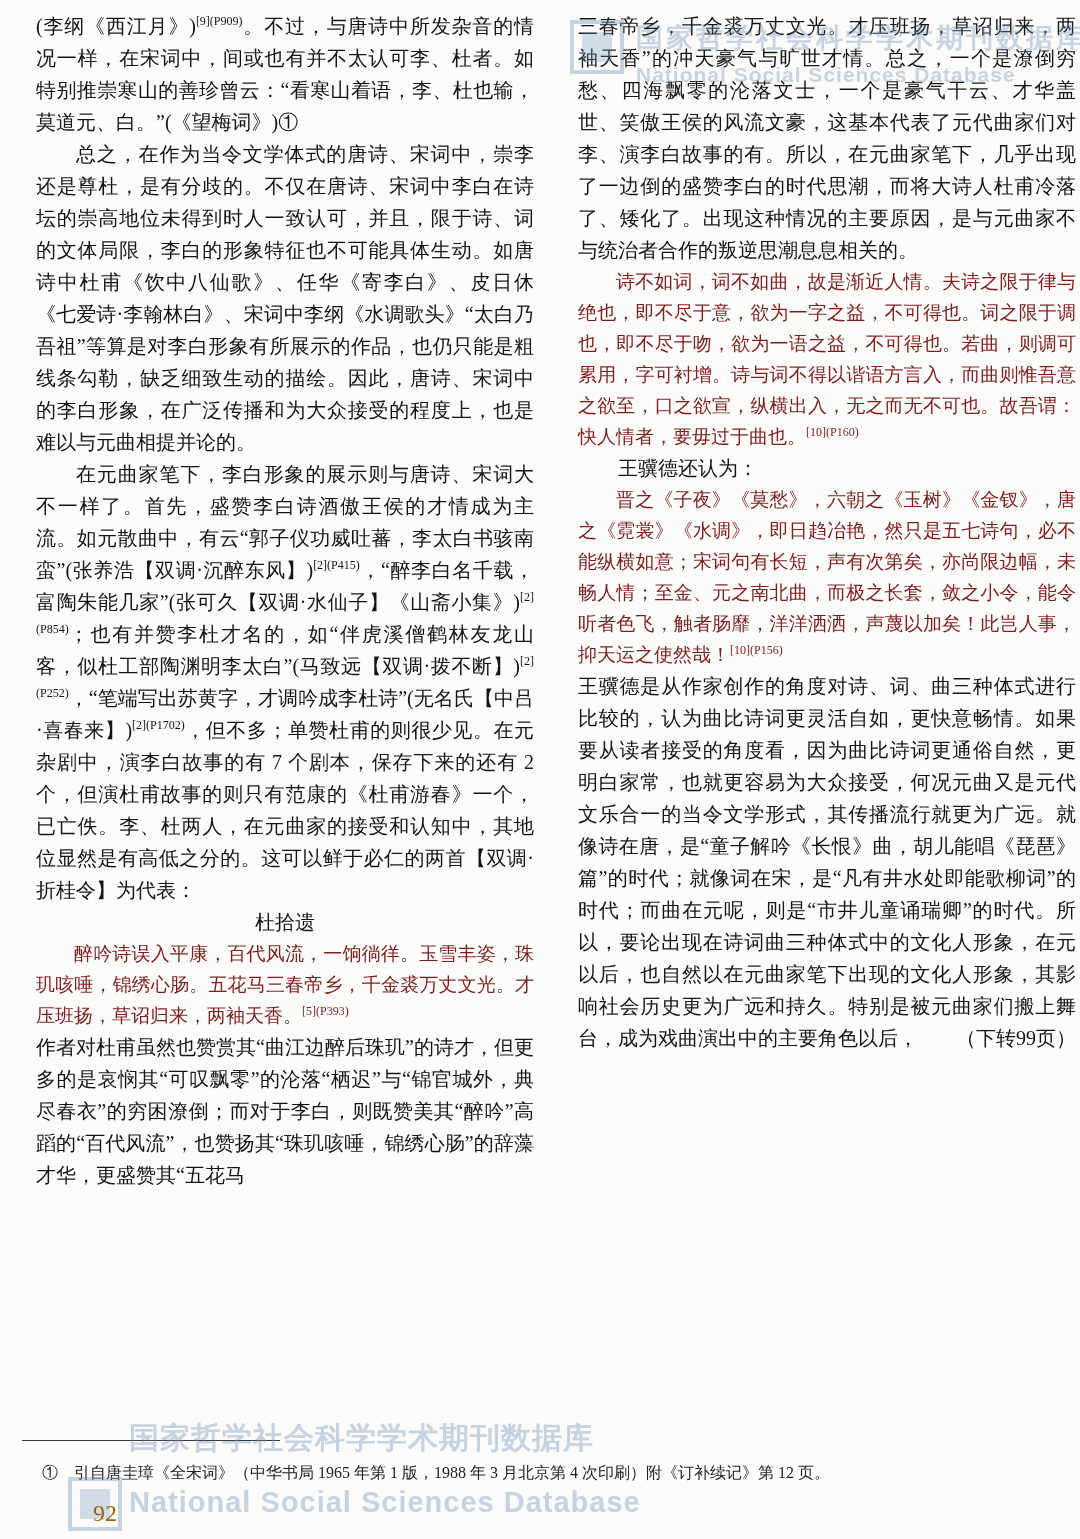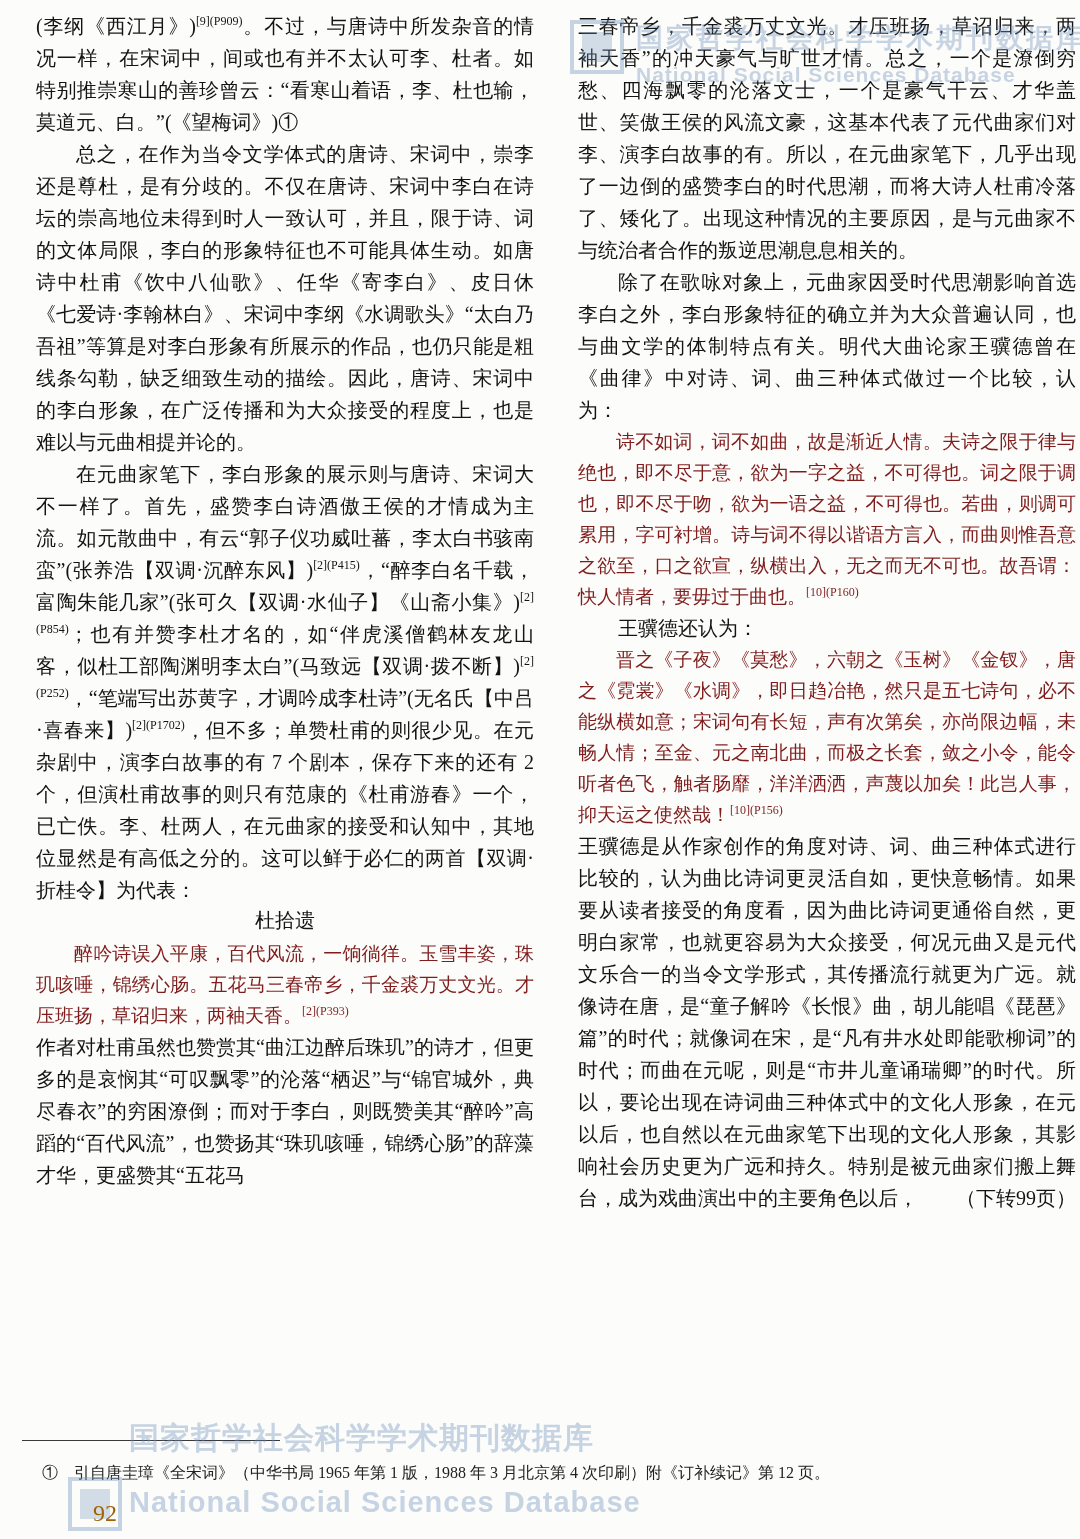--- a/index.html
+++ b/index.html
@@ -21,21 +21,21 @@
     margin-left: 16px;
   }
   .col {
     width: 498px;
     font-size: 20px; line-height: 32px;
     text-align: justify;
   }
   .col p { margin: 0; padding: 0; }
   p.body.indent { text-indent: 2em; }
   p.quote { font-size: 19px; line-height: 31px; text-indent: 2em; color: #7f1d1d; }
-  p.title { text-align: center; text-indent: 0; font-size: 20px; font-family: Liberation Mono, monospace; }
+  p.title { text-align: center; text-indent: 0; font-size: 20px; }
   sup {
     font-size: 12px; line-height: 0; vertical-align: super; letter-spacing: 0;
   }
   .note-right { float: right; }
   .footnote-sep {
     position: absolute; left: 22px; bottom: 98px;
     width: 258px; border-top: 1.5px solid #3a3a3a;
     z-index: 1;
   }
   .footnote {
@@ -83,26 +83,25 @@
     <div class="wm-en">National Social Sciences Database</div>
   </div>
 </div>
 
 <div class="columns">
   <div class="col" id="col-left">
       <p class="body">(李纲《西江月》)<sup>[9](P909)</sup>。不过，与唐诗中所发杂音的情况一样，在宋词中，间或也有并不太认可李、杜者。如特别推崇寒山的善珍曾云：“看寒山着语，李、杜也输，莫道元、白。”(《望梅词》)①</p>
       <p class="body indent">总之，在作为当令文学体式的唐诗、宋词中，崇李还是尊杜，是有分歧的。不仅在唐诗、宋词中李白在诗坛的崇高地位未得到时人一致认可，并且，限于诗、词的文体局限，李白的形象特征也不可能具体生动。如唐诗中杜甫《饮中八仙歌》、任华《寄李白》、皮日休《七爱诗·李翰林白》、宋词中李纲《水调歌头》“太白乃吾祖”等算是对李白形象有所展示的作品，也仍只能是粗线条勾勒，缺乏细致生动的描绘。因此，唐诗、宋词中的李白形象，在广泛传播和为大众接受的程度上，也是难以与元曲相提并论的。</p>
       <p class="body indent">在元曲家笔下，李白形象的展示则与唐诗、宋词大不一样了。首先，盛赞李白诗酒傲王侯的才情成为主流。如元散曲中，有云“郭子仪功威吐蕃，李太白书骇南蛮”(张养浩【双调·沉醉东风】)<sup>[2](P415)</sup>，“醉李白名千载，富陶朱能几家”(张可久【双调·水仙子】《山斋小集》)<sup>[2](P854)</sup>；也有并赞李杜才名的，如“伴虎溪僧鹤林友龙山客，似杜工部陶渊明李太白”(马致远【双调·拨不断】)<sup>[2](P252)</sup>，“笔端写出苏黄字，才调吟成李杜诗”(无名氏【中吕·喜春来】)<sup>[2](P1702)</sup>，但不多；单赞杜甫的则很少见。在元杂剧中，演李白故事的有 7 个剧本，保存下来的还有 2 个，但演杜甫故事的则只有范康的《杜甫游春》一个，已亡佚。李、杜两人，在元曲家的接受和认知中，其地位显然是有高低之分的。这可以鲜于必仁的两首【双调·折桂令】为代表：</p>
       <p class="title">杜拾遗</p>
-      <p class="quote indent">醉吟诗误入平康，百代风流，一饷徜徉。玉雪丰姿，珠玑咳唾，锦绣心肠。五花马三春帝乡，千金裘万丈文光。才压班扬，草诏归来，两袖天香。<sup>[2](P393)</sup></p>
+      <p class="quote indent">醉吟诗误入平康，百代风流，一饷徜徉。玉雪丰姿，珠玑咳唾，锦绣心肠。五花马三春帝乡，千金裘万丈文光。才压班扬，草诏归来，两袖天香。<sup>[5](P393)</sup></p>
       <p class="body">作者对杜甫虽然也赞赏其“曲江边醉后珠玑”的诗才，但更多的是哀悯其“可叹飘零”的沦落“栖迟”与“锦官城外，典尽春衣”的穷困潦倒；而对于李白，则既赞美其“醉吟”高蹈的“百代风流”，也赞扬其“珠玑咳唾，锦绣心肠”的辞藻才华，更盛赞其“五花马</p>
     </div>
   <div class="col" id="col-right">
       <p class="body">三春帝乡，千金裘万丈文光。才压班扬，草诏归来，两袖天香”的冲天豪气与旷世才情。总之，一个是潦倒穷愁、四海飘零的沦落文士，一个是豪气干云、才华盖世、笑傲王侯的风流文豪，这基本代表了元代曲家们对李、演李白故事的有。所以，在元曲家笔下，几乎出现了一边倒的盛赞李白的时代思潮，而将大诗人杜甫冷落了、矮化了。出现这种情况的主要原因，是与元曲家不与统治者合作的叛逆思潮息息相关的。</p>
-      <p class="body indent">除了在歌咏对象上，元曲家因受时代思潮影响首选李白之外，李白形象特征的确立并为大众普遍认同，也与曲文学的体制特点有关。明代大曲论家王骥德曾在《曲律》中对诗、词、曲三种体式做过一个比较，认为：</p>
       <p class="quote indent">诗不如词，词不如曲，故是渐近人情。夫诗之限于律与绝也，即不尽于意，欲为一字之益，不可得也。词之限于调也，即不尽于吻，欲为一语之益，不可得也。若曲，则调可累用，字可衬增。诗与词不得以谐语方言入，而曲则惟吾意之欲至，口之欲宣，纵横出入，无之而无不可也。故吾谓：快人情者，要毋过于曲也。<sup>[10](P160)</sup></p>
       <p class="body indent">王骥德还认为：</p>
       <p class="quote indent">晋之《子夜》《莫愁》，六朝之《玉树》《金钗》，唐之《霓裳》《水调》，即日趋冶艳，然只是五七诗句，必不能纵横如意；宋词句有长短，声有次第矣，亦尚限边幅，未畅人情；至金、元之南北曲，而极之长套，敛之小令，能令听者色飞，触者肠靡，洋洋洒洒，声蔑以加矣！此岂人事，抑天运之使然哉！<sup>[10](P156)</sup></p>
       <p class="body">王骥德是从作家创作的角度对诗、词、曲三种体式进行比较的，认为曲比诗词更灵活自如，更快意畅情。如果要从读者接受的角度看，因为曲比诗词更通俗自然，更明白家常，也就更容易为大众接受，何况元曲又是元代文乐合一的当令文学形式，其传播流行就更为广远。就像诗在唐，是“童子解吟《长恨》曲，胡儿能唱《琵琶》篇”的时代；就像词在宋，是“凡有井水处即能歌柳词”的时代；而曲在元呢，则是“市井儿童诵瑞卿”的时代。所以，要论出现在诗词曲三种体式中的文化人形象，在元以后，也自然以在元曲家笔下出现的文化人形象，其影响社会历史更为广远和持久。特别是被元曲家们搬上舞台，成为戏曲演出中的主要角色以后，<span class="note-right">（下转99页）</span></p>
     </div>
 </div>
 
 <div class="footnote-sep"></div>
 <div class="footnote">①　引自唐圭璋《全宋词》（中华书局 1965 年第 1 版，1988 年 3 月北京第 4 次印刷）附《订补续记》第 12 页。</div>
 

